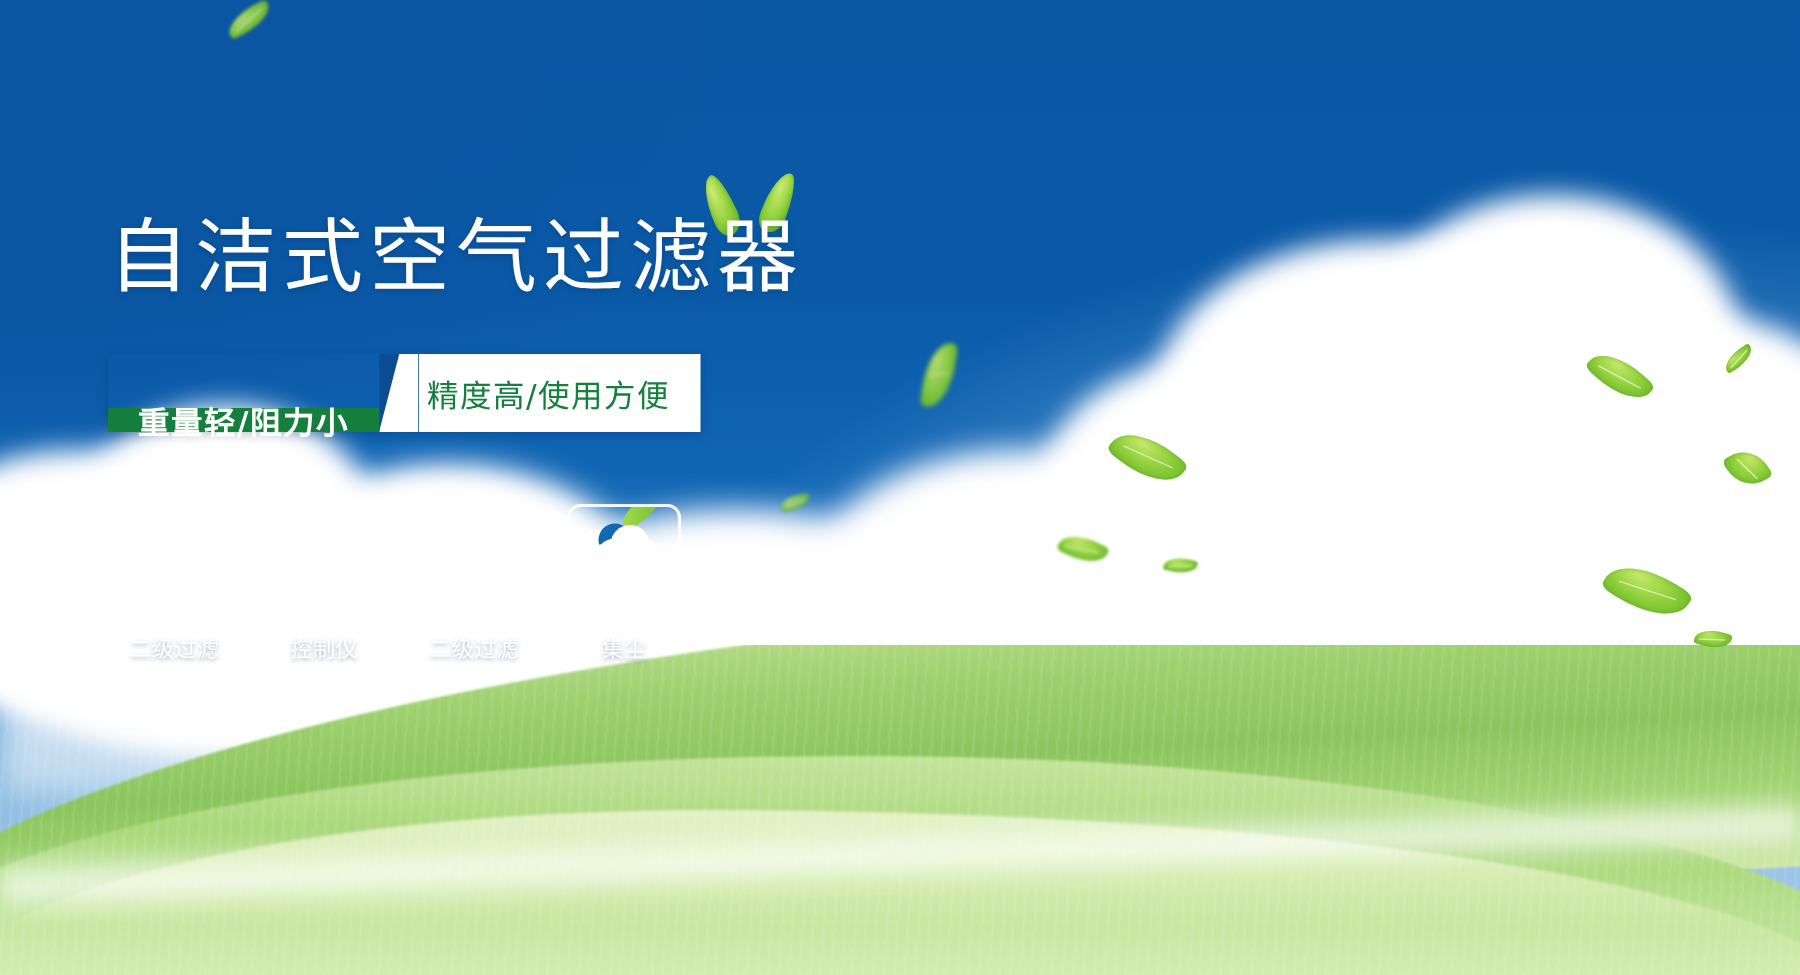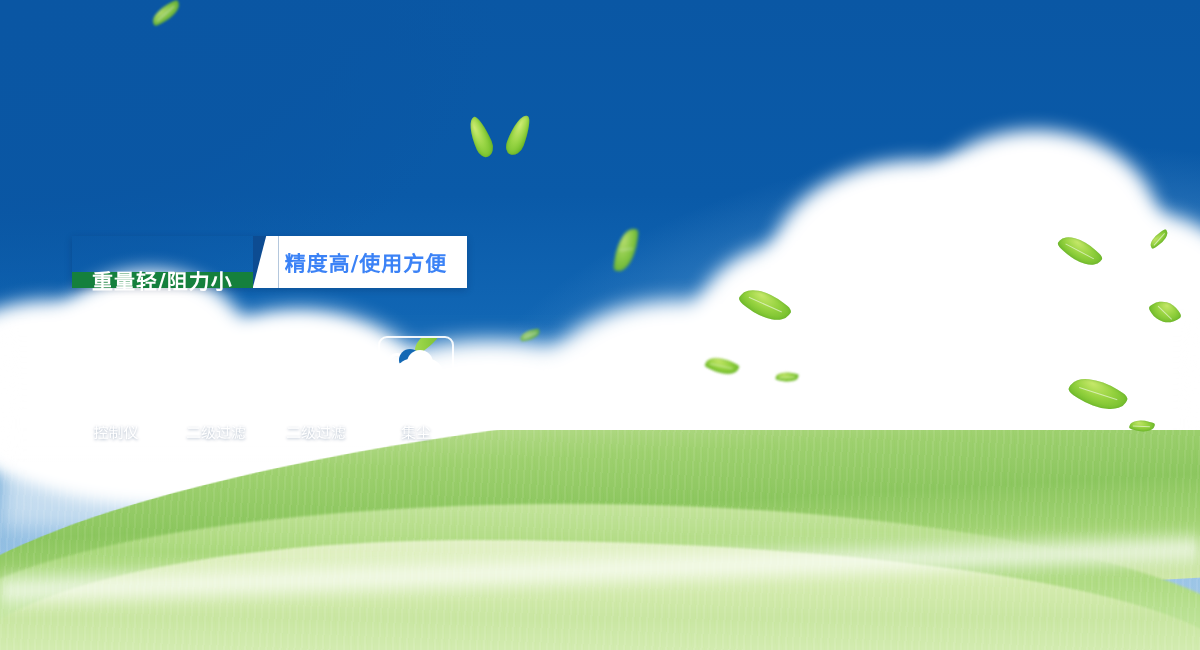--- a/index.html
+++ b/index.html
@@ -136,24 +136,24 @@
     margin-top:36px;
   }
   .sub-wedge{
     width:26px;background:#0d4c92;position:relative;
   }
   .sub-wedge::after{
     content:"";position:absolute;inset:0;background:#ffffff;
     clip-path:polygon(52% 0,100% 0,100% 100%,0 100%);
   }
   .sub-b{
-    background:#ffffff;color:#3b82f6;
+    background:#ffffff;color:#15803d;
     display:flex;align-items:center;
     padding:0 20px 0 6px;
-    font-size:21px;letter-spacing:1px;font-weight:700;
+    font-size:21px;letter-spacing:1px;font-weight:400;
     font-family:"DejaVu Sans","Liberation Sans",sans-serif;
   }
 
   
   .features{
     position:absolute;left:78px;top:336px;
     display:flex;gap:24px;
   }
   .feature{width:76px;display:flex;flex-direction:column;align-items:center;}
   .fbox{
@@ -262,28 +262,39 @@
   <div class="leaf" style="left:1148px;top:234px;width:22px;height:10px;transform:rotate(-34deg);"></div>
   <div class="leaf" style="left:1152px;top:300px;width:26px;height:24px;transform:rotate(58deg);"></div>
   <div class="leaf" style="left:1070px;top:380px;width:56px;height:28px;transform:rotate(32deg);"></div>
   <div class="leaf" style="left:1130px;top:420px;width:24px;height:12px;transform:rotate(16deg);"></div>
   <div class="leaf" style="left:520px;top:330px;width:20px;height:10px;transform:rotate(-10deg);opacity:.75;filter:blur(1px);"></div>
 
   <div class="sprouts">
     <div class="sprout sprout-l"></div>
     <div class="sprout sprout-r"></div>
   </div>
+  <div class="title">自洁式空气过滤器</div>
 
   <div class="subbar">
     <div class="sub-a">重量轻/阻力小</div>
     <div class="sub-wedge"></div>
     <div class="sub-b">精度高/使用方便</div>
   </div>
 
   <div class="features">
+
+    <div class="feature">
+      <div class="fbox">
+        <div class="ftext">
+          <span class="l1">0.6～0.8</span>
+          <span class="l2">MPA</span>
+        </div>
+      </div>
+      <div class="flabel">二级过滤</div>
+    </div>
 
     <div class="feature">
       <div class="fbox">
         <div class="gauge">
           <div class="dot" style="left:29px;top:1px;"></div>
           <div class="dot" style="left:21px;top:2px;"></div>
           <div class="dot" style="left:37px;top:2px;"></div>
           <div class="dot" style="left:14px;top:5px;"></div>
           <div class="dot" style="left:44px;top:5px;"></div>
           <div class="dot" style="left:9px;top:10px;"></div>
@@ -303,30 +314,20 @@
           <div class="needle"></div>
           <div class="no">NO</div>
           <div class="off">OFF</div>
         </div>
       </div>
       <div class="flabel">控制仪</div>
     </div>
 
     <div class="feature">
       <div class="fbox">
-        <div class="ftext">
-          <span class="l1">0.6～0.8</span>
-          <span class="l2">MPA</span>
-        </div>
-      </div>
-      <div class="flabel">二级过滤</div>
-    </div>
-
-    <div class="feature">
-      <div class="fbox">
         <div class="rings">
           <div class="bar" style="left:17px;"></div>
           <div class="bar" style="left:25px;"></div>
           <div class="bar" style="left:33px;"></div>
           <div class="ring" style="top:0px;"></div>
           <div class="ring" style="top:10px;"></div>
           <div class="ring" style="top:20px;"></div>
           <div class="ring" style="top:30px;"></div>
           <div class="ring" style="top:40px;"></div>
           <div class="ring" style="top:47px;"></div>

